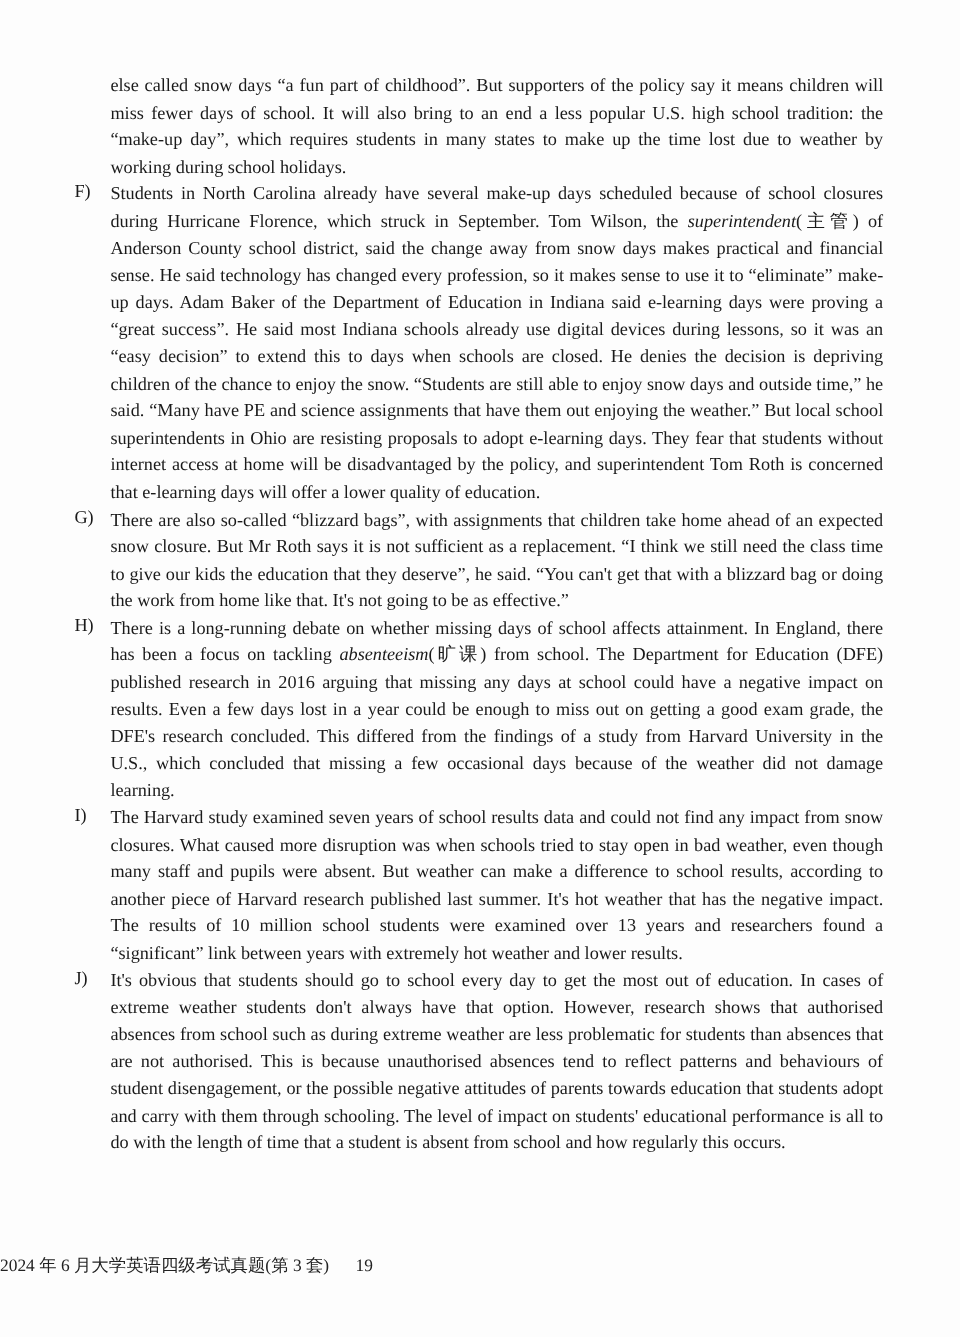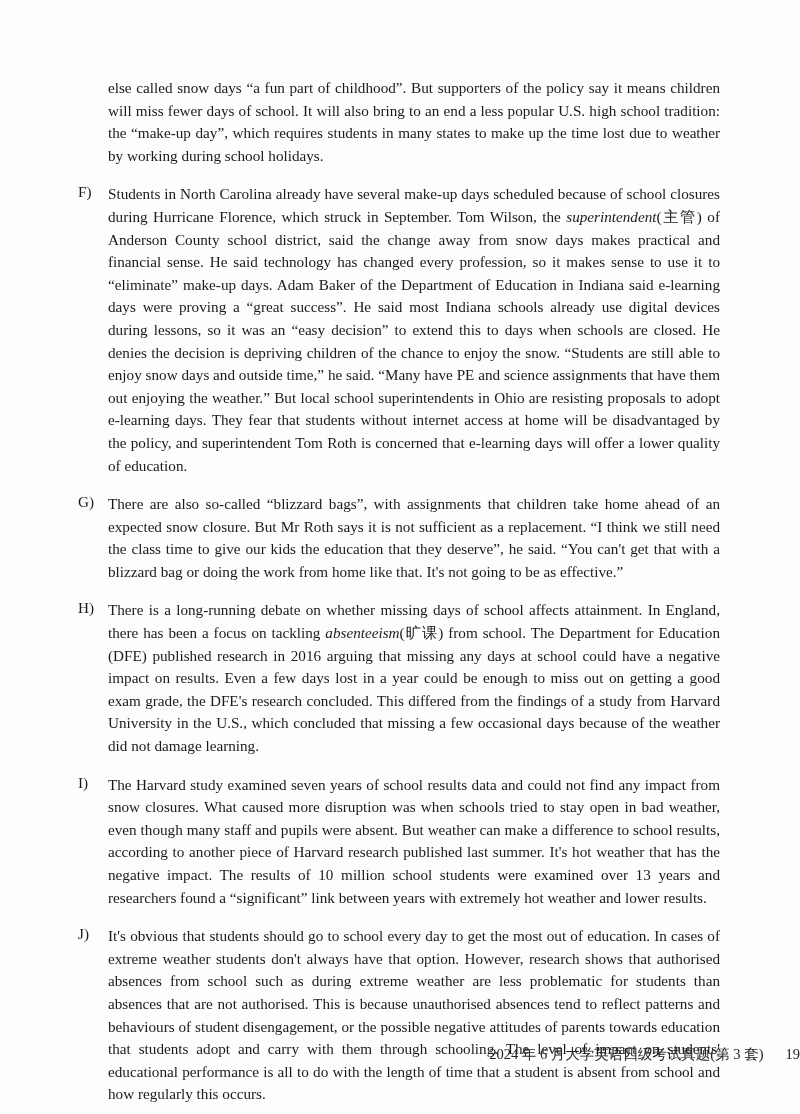--- a/index.html
+++ b/index.html
@@ -4,27 +4,27 @@
 <style>
   html, body { margin: 0; padding: 0; background: #ffffff; }
   body { width: 800px; height: 1114px; position: relative; overflow: hidden; }
   .page {
     position: absolute; left: 0; top: 0; width: 800px; height: 1114px;
     background: #fdfdfd; color: #1a1a1a;
     font-family: "Liberation Serif", "DejaVu Serif", serif;
     font-size: 15.2px;
   }
   .content { position: absolute; left: 62px; top: 61px; width: 674px; }
-  .para { position: relative; padding-left: 30px; margin: 16px; }
+  .para { position: relative; padding-left: 30px; margin: 0; }
   .para .label { position: absolute; left: 0; top: 0; }
   .para .body { display: block; text-align: justify; line-height: 22.6px; }
   .para.cont { padding-left: 30px; }
   em { }
   .footer {
-    position: absolute; top: 1045px; left: 0; width: 800px; text-align: right;
+    position: absolute; top: 1045px; left: 0; width: 800px; text-align: left;
     font-family: "Liberation Serif", "DejaVu Serif", serif; font-size: 14.5px; color: #222;
   }
   .footer .pg { margin-left: 22px; }
 </style>
 </head>
 <body>
 
 <div class="page">
   <div class="content">
 

